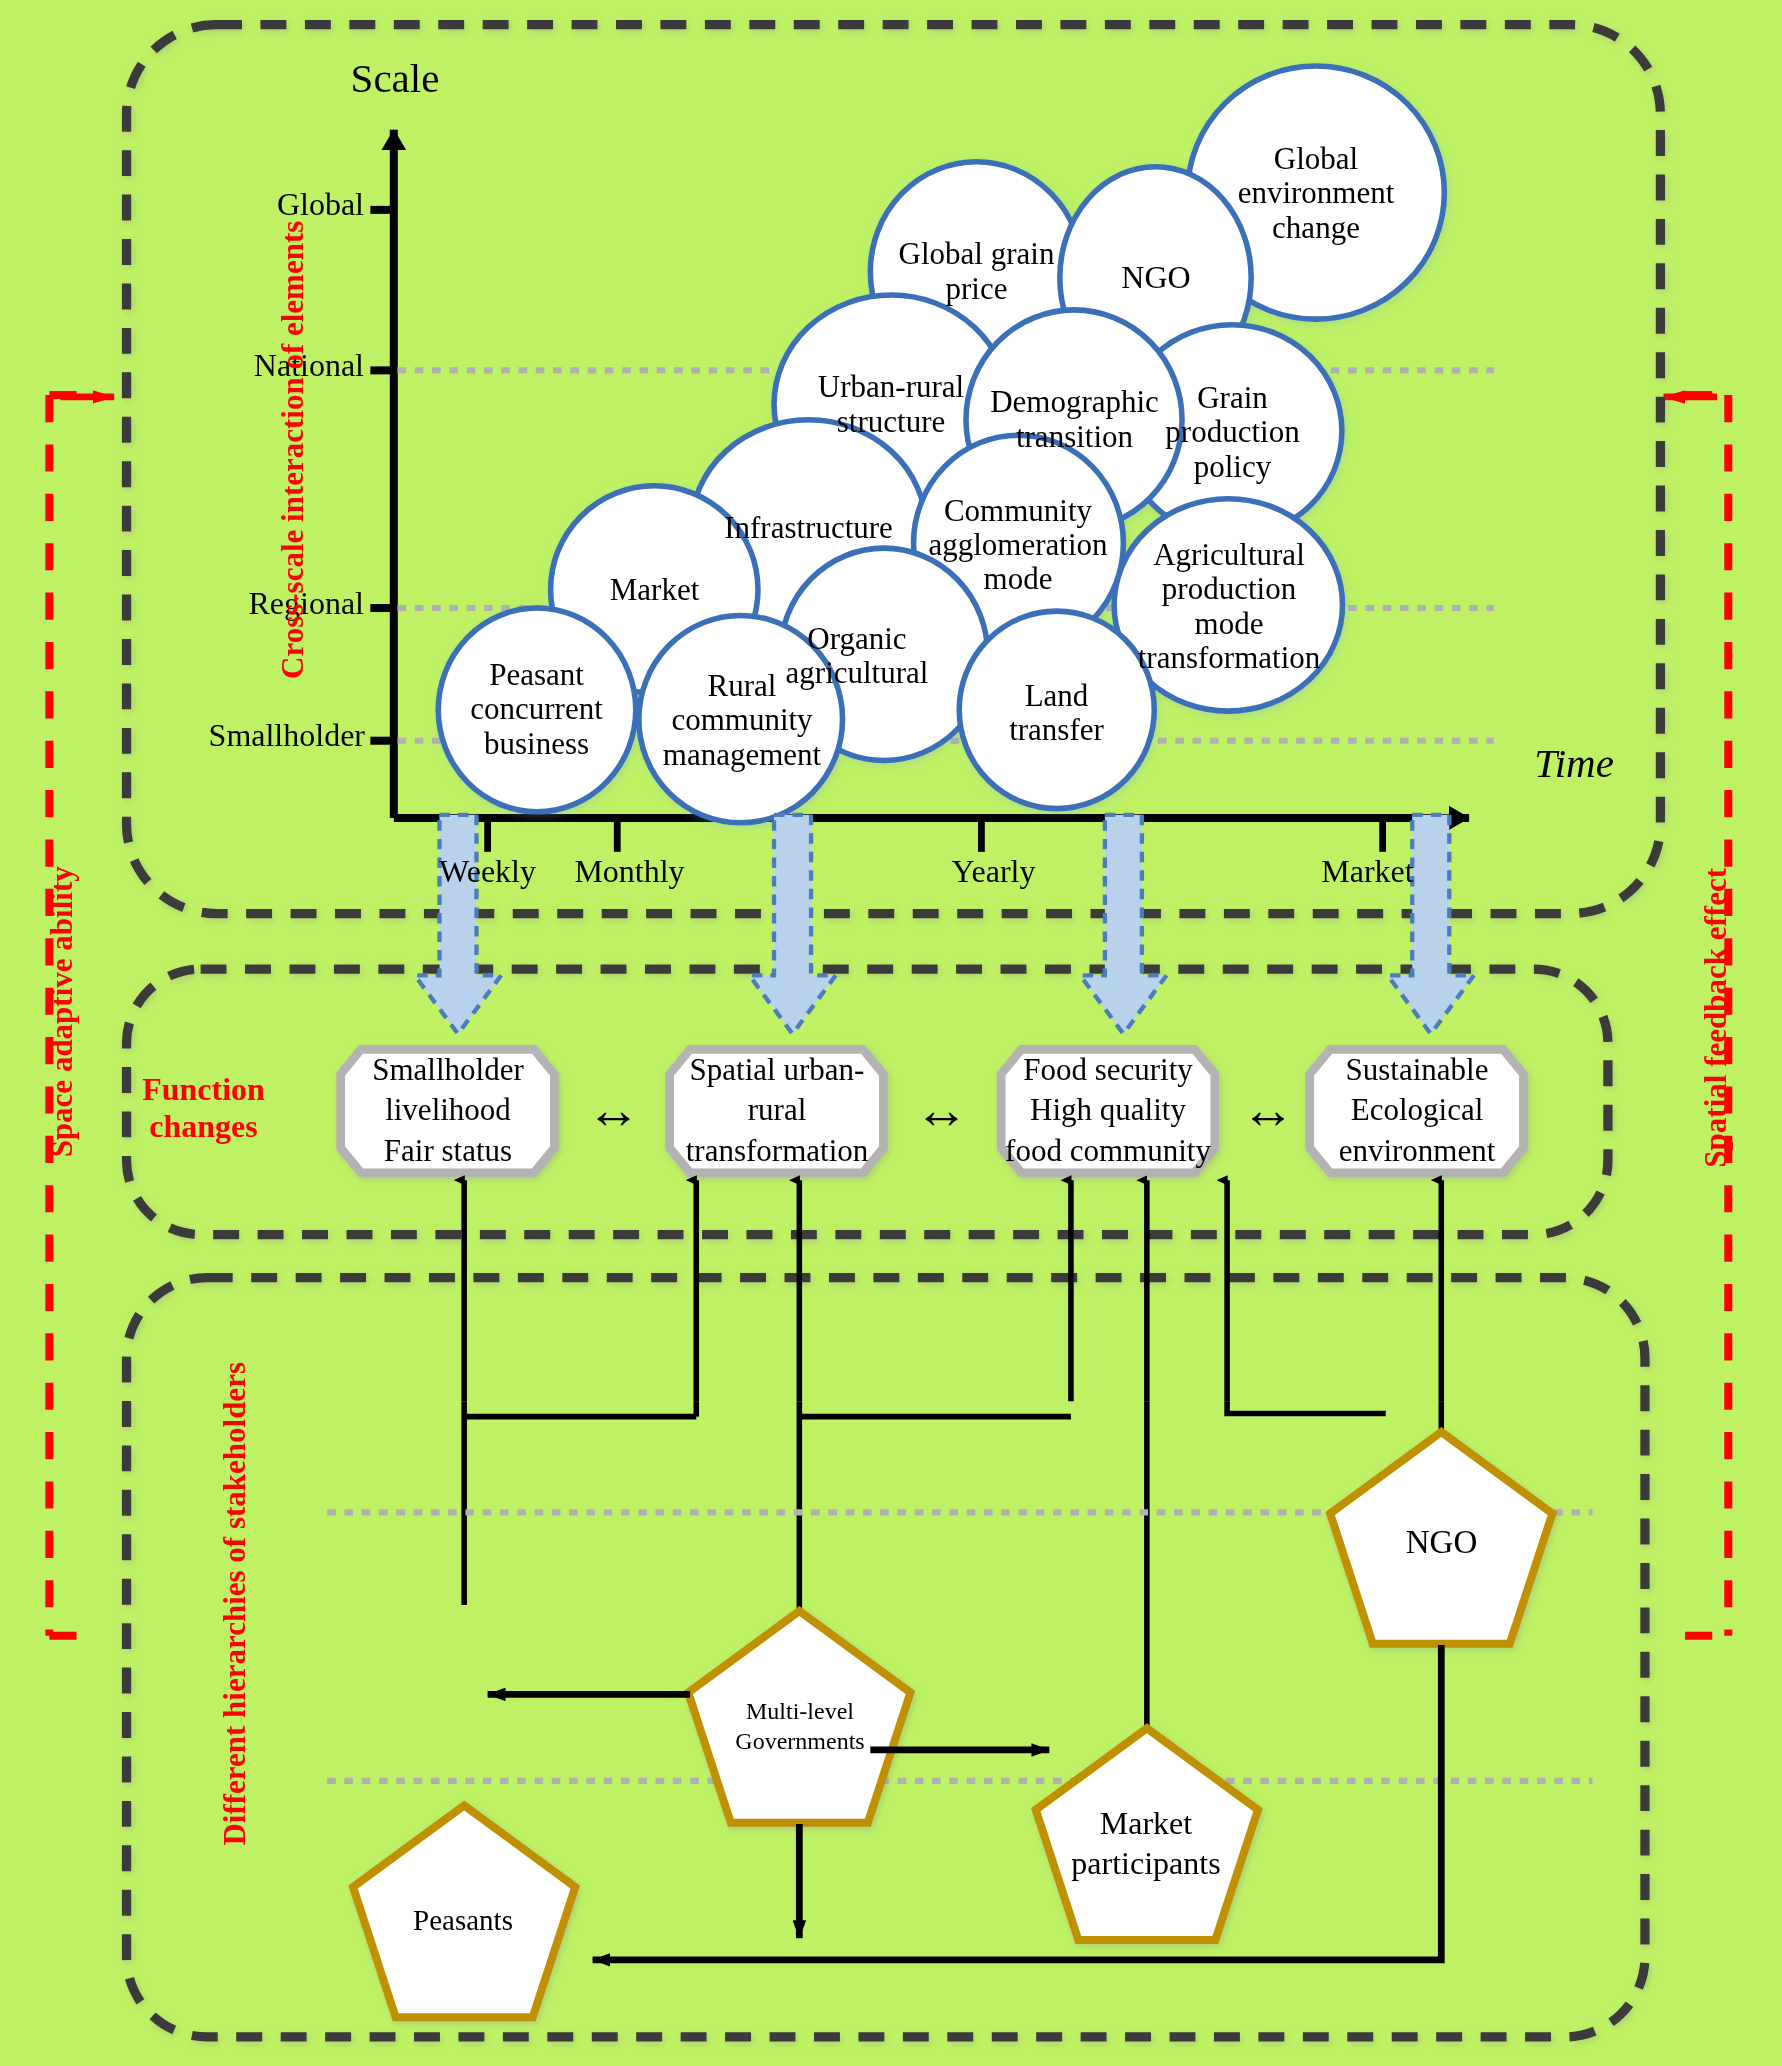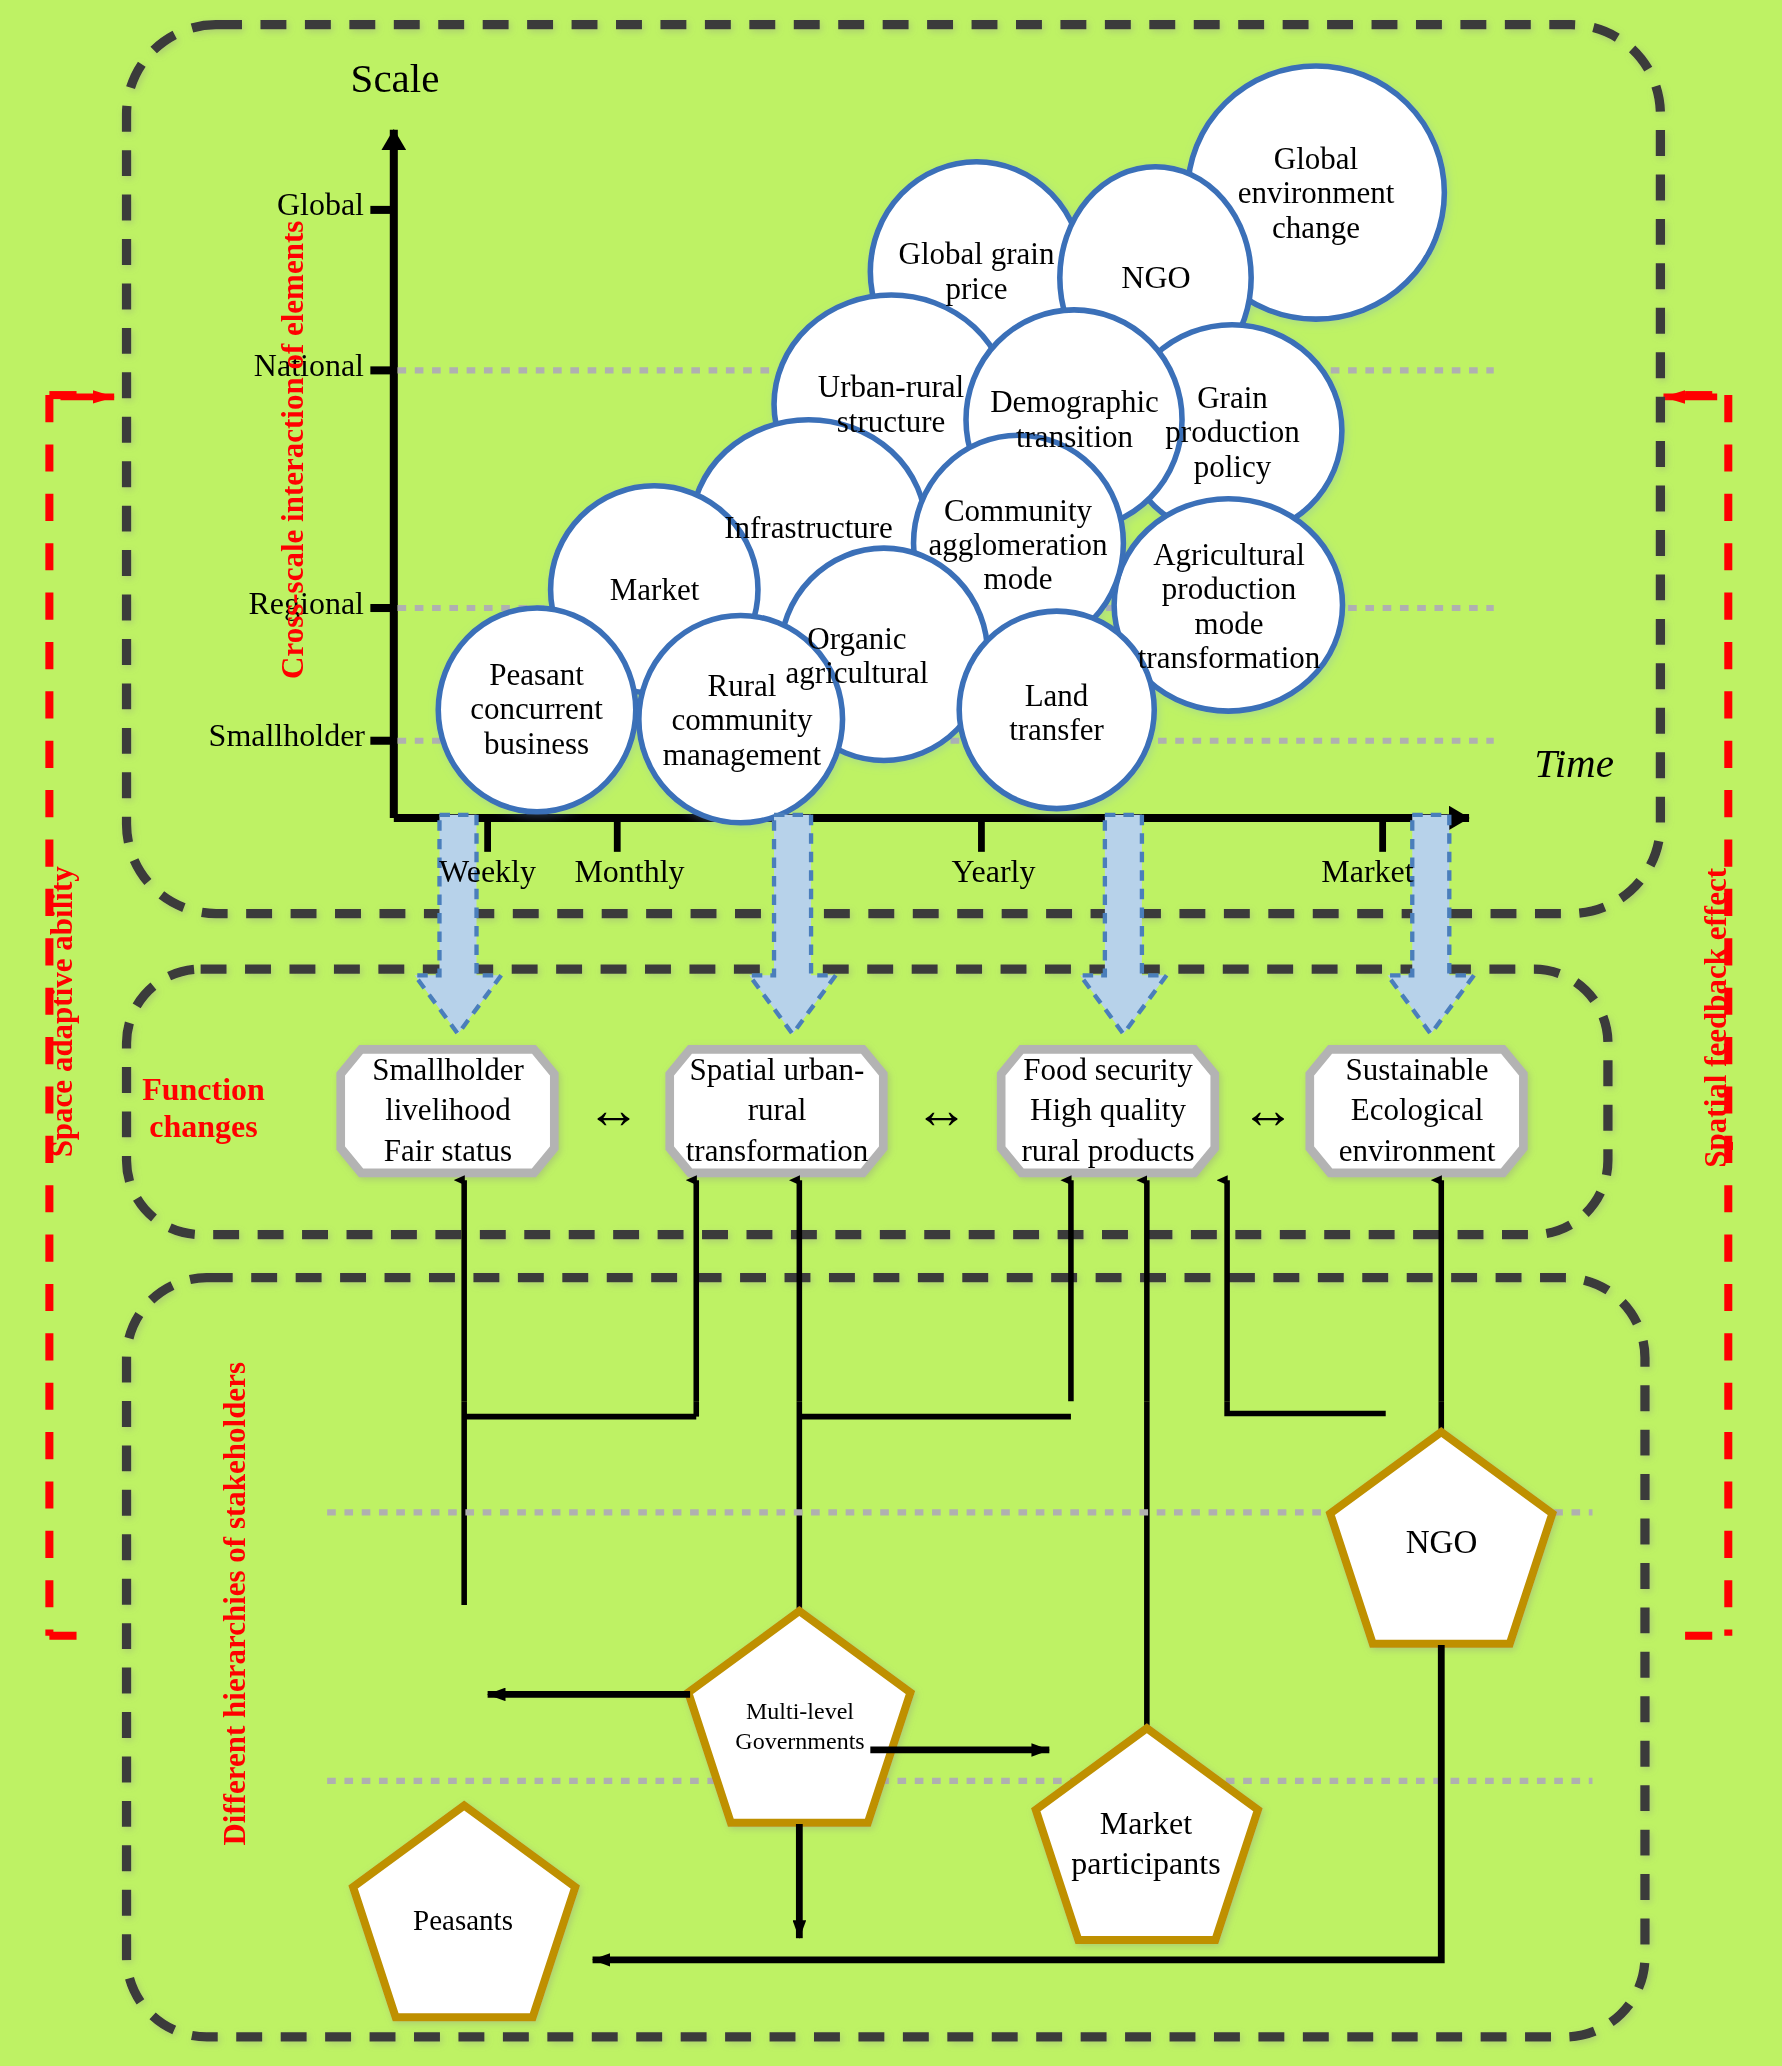--- a/index.html
+++ b/index.html
@@ -233,21 +233,21 @@
     <span>Fair status</span>
   </div>
   <div class="fn-txt" style="left:670px;top:1049px;width:214px;height:123px;font-size:31px;">
     <span>Spatial urban-</span>
     <span>rural</span>
     <span>transformation</span>
   </div>
   <div class="fn-txt" style="left:1001px;top:1049px;width:214px;height:123px;font-size:31px;">
     <span>Food security</span>
     <span>High quality</span>
-    <span>rural products</span>
+    <span>food community</span>
   </div>
   <div class="fn-txt" style="left:1310px;top:1049px;width:214px;height:123px;font-size:31px;">
     <span>Sustainable</span>
     <span>Ecological</span>
     <span>environment</span>
   </div>
 
   <div class="lbl" style="left:567px;top:1080px;width:93px;font-size:54px;font-weight:bold;">↔</div>
   <div class="lbl" style="left:895px;top:1080px;width:93px;font-size:54px;font-weight:bold;">↔</div>
   <div class="lbl" style="left:1228px;top:1080px;width:80px;font-size:54px;font-weight:bold;">↔</div>

